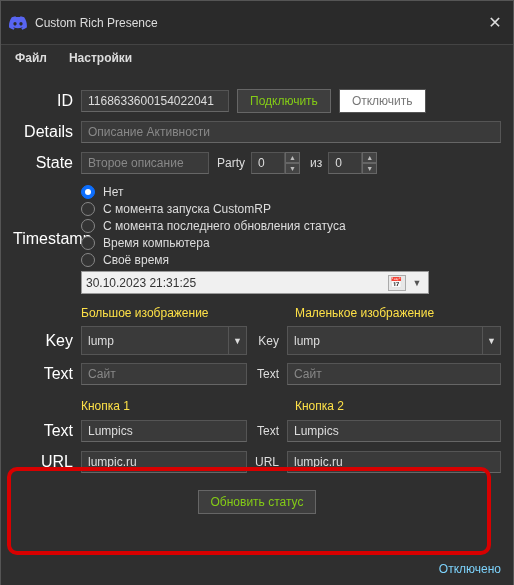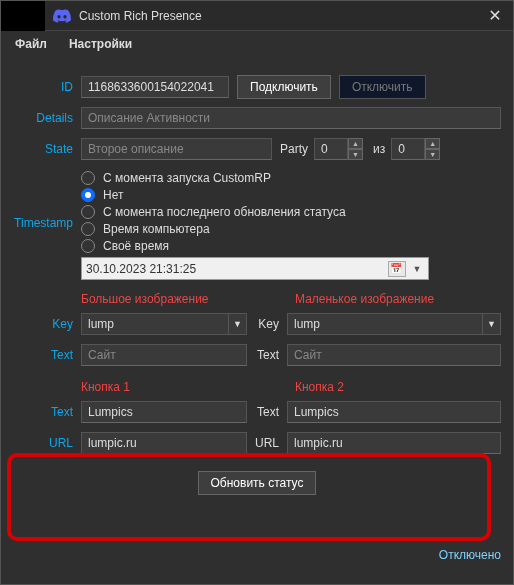--- a/index.html
+++ b/index.html
@@ -1,50 +1,50 @@
 <!DOCTYPE html>
 <html><head>
 <meta charset="utf-8">
 <style>
   * { box-sizing: border-box; margin: 0; padding: 0; }
   body { background: #1a1a1a; font-family: "Segoe UI", Tahoma, sans-serif; font-size: 12px; color: #ddd; }
   .window { width: 514px; height: 585px; background: #000; border: 1px solid #555; position: relative; }
-  .titlebar { height: 30px; background: #2a2a2a; display: flex; align-items: center; padding: 0 8px; border-bottom: 1px solid #444; margin-left: 44px; }
+  .titlebar { height: 44px; background: #2a2a2a; display: flex; align-items: center; padding: 0 8px; border-bottom: 1px solid #444; }
   .titlebar .logo { width: 18px; height: 18px; margin-right: 8px; display: flex; align-items: center; justify-content: center; }
   .titlebar .title { flex: 1; font-size: 12px; color: #ddd; }
   .titlebar .close { width: 20px; height: 20px; color: #ddd; font-size: 16px; display: flex; align-items: center; justify-content: center; cursor: pointer; }
   .menubar { height: 26px; background: #2f2f2f; display: flex; align-items: center; padding: 0 4px; gap: 2px; }
   .menubar .menu-item { padding: 4px 10px; color: #ddd; cursor: pointer; font-size: 12px; font-weight: bold; }
   .body-area { padding: 18px 12px 6px 12px; background: #2f2f2f; height: calc(585px - 30px - 26px - 2px); position: relative; }
   .row { display: flex; align-items: center; margin-bottom: 7px; min-height: 24px; }
-  .label { width: 68px; text-align: right; padding-right: 8px; color: #0ea5e9; font-size: 12px; flex-shrink: 0; }
+  .label { width: 68px; text-align: right; padding-right: 8px; color: #ffffff; font-size: 16px; flex-shrink: 0; }
   .label-sub { width: 40px; text-align: right; padding-right: 8px; color: #ddd; font-size: 12px; flex-shrink: 0; }
   input[type=text], .txt { height: 22px; background: #3a3a3a; border: 1px solid #555; border-bottom: 1px solid #666; color: #ddd; padding: 0 6px; font-size: 12px; font-family: inherit; }
   input[type=text]::placeholder { color: #888; }
-  button.btn { height: 24px; background: #3e3e3e; border: 1px solid #666; color: #ffffff; padding: 0 12px; font-size: 12px; cursor: pointer; font-family: inherit; }
-  button.btn:disabled { color: #777; border-color: #555; background: #0f172a; }
+  button.btn { height: 24px; background: #3e3e3e; border: 1px solid #666; color: #84cc16; padding: 0 12px; font-size: 12px; cursor: pointer; font-family: inherit; }
+  button.btn:disabled { color: #777; border-color: #555; background: #ffffff; }
   .spin { display: flex; align-items: center; }
   .spin input { width: 34px; text-align: left; }
   .spin-btns { display: flex; flex-direction: column; }
   .spin-btns div { width: 15px; height: 11px; background: #444; border: 1px solid #666; font-size: 7px; line-height: 7px; display: flex; align-items: center; justify-content: center; cursor: pointer; color: #bbb; }
   .radio-row { display: flex; align-items: center; gap: 8px; margin: 3px 0 3px 0; }
   .radio { width: 14px; height: 14px; border-radius: 50%; border: 1px solid #888; background: #333; display: flex; align-items: center; justify-content: center; flex-shrink: 0; }
   .radio.checked { background: #0d6efd; border-color: #0d6efd; }
   .radio.checked::after { content: ''; width: 6px; height: 6px; border-radius: 50%; background: #fff; }
   .radio-lbl { color: #ddd; font-size: 12px; }
   .datetime { display: flex; align-items: center; background: #f0f0f0; border: 1px solid #999; height: 23px; width: 348px; color: #333; padding: 0 4px; }
   .datetime .dt-val { flex: 1; font-size: 12px; }
   .datetime .dt-cal { width: 18px; height: 16px; border: 1px solid #aaa; background: #e8e8e8; font-size: 10px; display: flex; align-items: center; justify-content: center; margin-right: 4px; }
   .datetime .dt-drop { width: 14px; font-size: 9px; color: #555; display: flex; align-items: center; justify-content: center; }
-  .combo { display: flex; background: #3a3a3a; border: 1px solid #555; height: 22px; align-items: center; }
+  .combo { display: flex; background: #3a3a3a; border: 1px solid #555; height: 29px; align-items: center; }
   .combo span.cv { flex: 1; padding: 0 6px; font-size: 12px; }
   .combo .drop { width: 18px; height: 100%; border-left: 1px solid #555; display: flex; align-items: center; justify-content: center; font-size: 9px; }
   .two-col { display: flex; gap: 0; }
   .col { flex: 1; }
-  .section-hdr { color: #ef4444; font-size: 12px; margin-bottom: 4px; margin-top: 6px; }
+  .section-hdr { color: #fde047; font-size: 12px; margin-bottom: 4px; margin-top: 6px; }
   .highlight-box { border: 4px solid #d80000; border-radius: 10px; position: absolute; pointer-events: none; }
   .footer { display: flex; justify-content: center; margin-top: 16px; }
   .status { position: absolute; bottom: 22px; right: 12px; color: #7dd3fc; font-size: 12px; }
 </style>
 </head>
 <body>
 
 <div class="window">
 
   <div class="titlebar">
@@ -73,21 +73,21 @@
       <button class="btn" disabled="">Отключить</button>
     </div>
 
     <div class="row">
       <div class="label">Details</div>
       <input type="text" class="txt" style="flex: 1 1 0%;" placeholder="Описание Активности">
     </div>
 
     <div class="row">
       <div class="label">State</div>
-      <input type="text" class="txt" style="width: 191px;" placeholder="Второе описание">
+      <input type="text" class="txt" style="width: 128px;" placeholder="Второе описание">
       <div style="width:8px"></div>
       <div style="margin-right:6px">Party</div>
       <div class="spin">
         <input type="text" class="txt" value="0" style="">
         <div class="spin-btns">
             <div>▲</div>
             <div>▼</div>
           </div>
       </div>
       <div style="width:10px"></div>
@@ -98,26 +98,26 @@
             <div>▲</div>
             <div>▼</div>
           </div>
       </div>
     </div>
 
     <div class="row" style="align-items:flex-start;margin-bottom:4px">
       <div class="label" style="padding-top:48px">Timestamp</div>
       <div style="flex:1">
         <div class="radio-row">
+            <div class="radio checked"></div>
+            <div class="radio-lbl">Нет</div>
+          </div>
+        <div class="radio-row">
             <div class="radio"></div>
             <div class="radio-lbl">С момента запуска CustomRP</div>
-          </div>
-        <div class="radio-row">
-            <div class="radio checked"></div>
-            <div class="radio-lbl">Нет</div>
           </div>
         <div class="radio-row">
             <div class="radio"></div>
             <div class="radio-lbl">С момента последнего обновления статуса</div>
           </div>
         <div class="radio-row">
             <div class="radio"></div>
             <div class="radio-lbl">Время компьютера</div>
           </div>
         <div class="radio-row">

